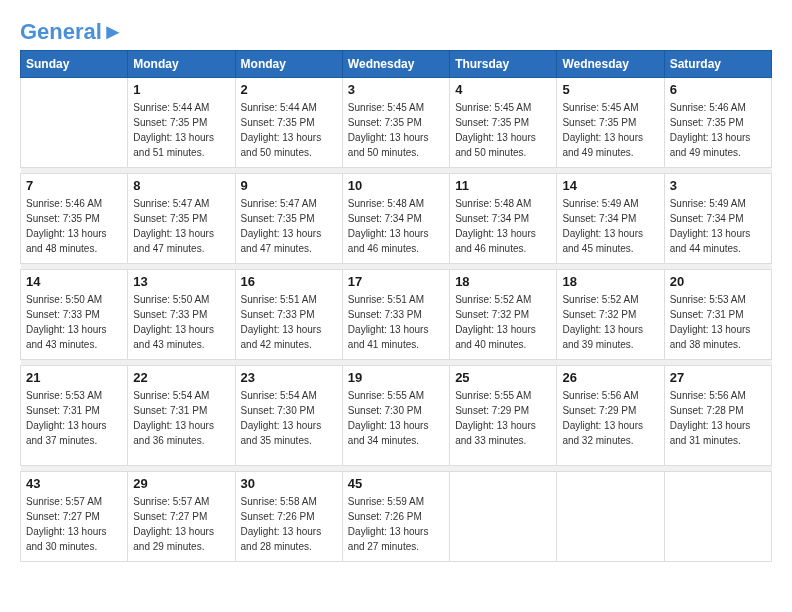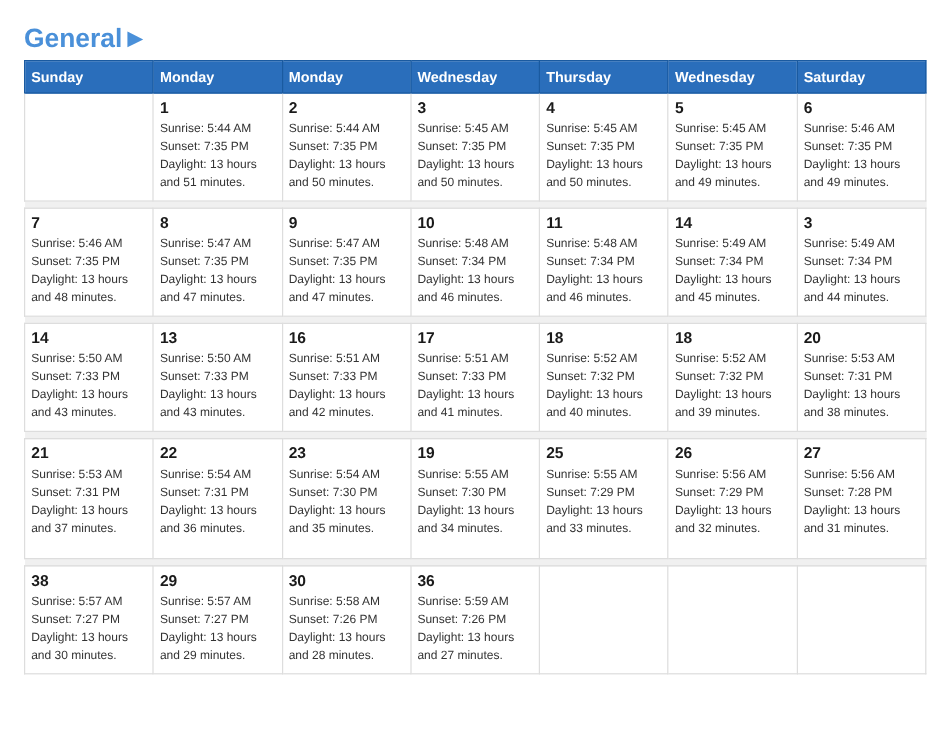--- a/index.html
+++ b/index.html
@@ -247,33 +247,33 @@
         <td>
           <span class="day-number">27</span>
           <div class="day-info">Sunrise: 5:56 AM<br>Sunset: 7:28 PM<br>Daylight: 13 hours and 31 minutes.</div>
         </td>
       </tr>
       <tr class="row-separator">
         <td colspan="7"></td>
       </tr>
       <tr style="height: 90px;">
         <td>
-          <span class="day-number">38</span>
+          <span class="day-number">43</span>
           <div class="day-info">Sunrise: 5:57 AM<br>Sunset: 7:27 PM<br>Daylight: 13 hours and 30 minutes.</div>
         </td>
         <td>
           <span class="day-number">29</span>
           <div class="day-info">Sunrise: 5:57 AM<br>Sunset: 7:27 PM<br>Daylight: 13 hours and 29 minutes.</div>
         </td>
         <td>
           <span class="day-number">30</span>
           <div class="day-info">Sunrise: 5:58 AM<br>Sunset: 7:26 PM<br>Daylight: 13 hours and 28 minutes.</div>
         </td>
         <td>
-          <span class="day-number">36</span>
+          <span class="day-number">45</span>
           <div class="day-info">Sunrise: 5:59 AM<br>Sunset: 7:26 PM<br>Daylight: 13 hours and 27 minutes.</div>
         </td>
         <td></td>
         <td></td>
         <td></td>
       </tr>
     </tbody>
 </table>
 
 </body></html>

